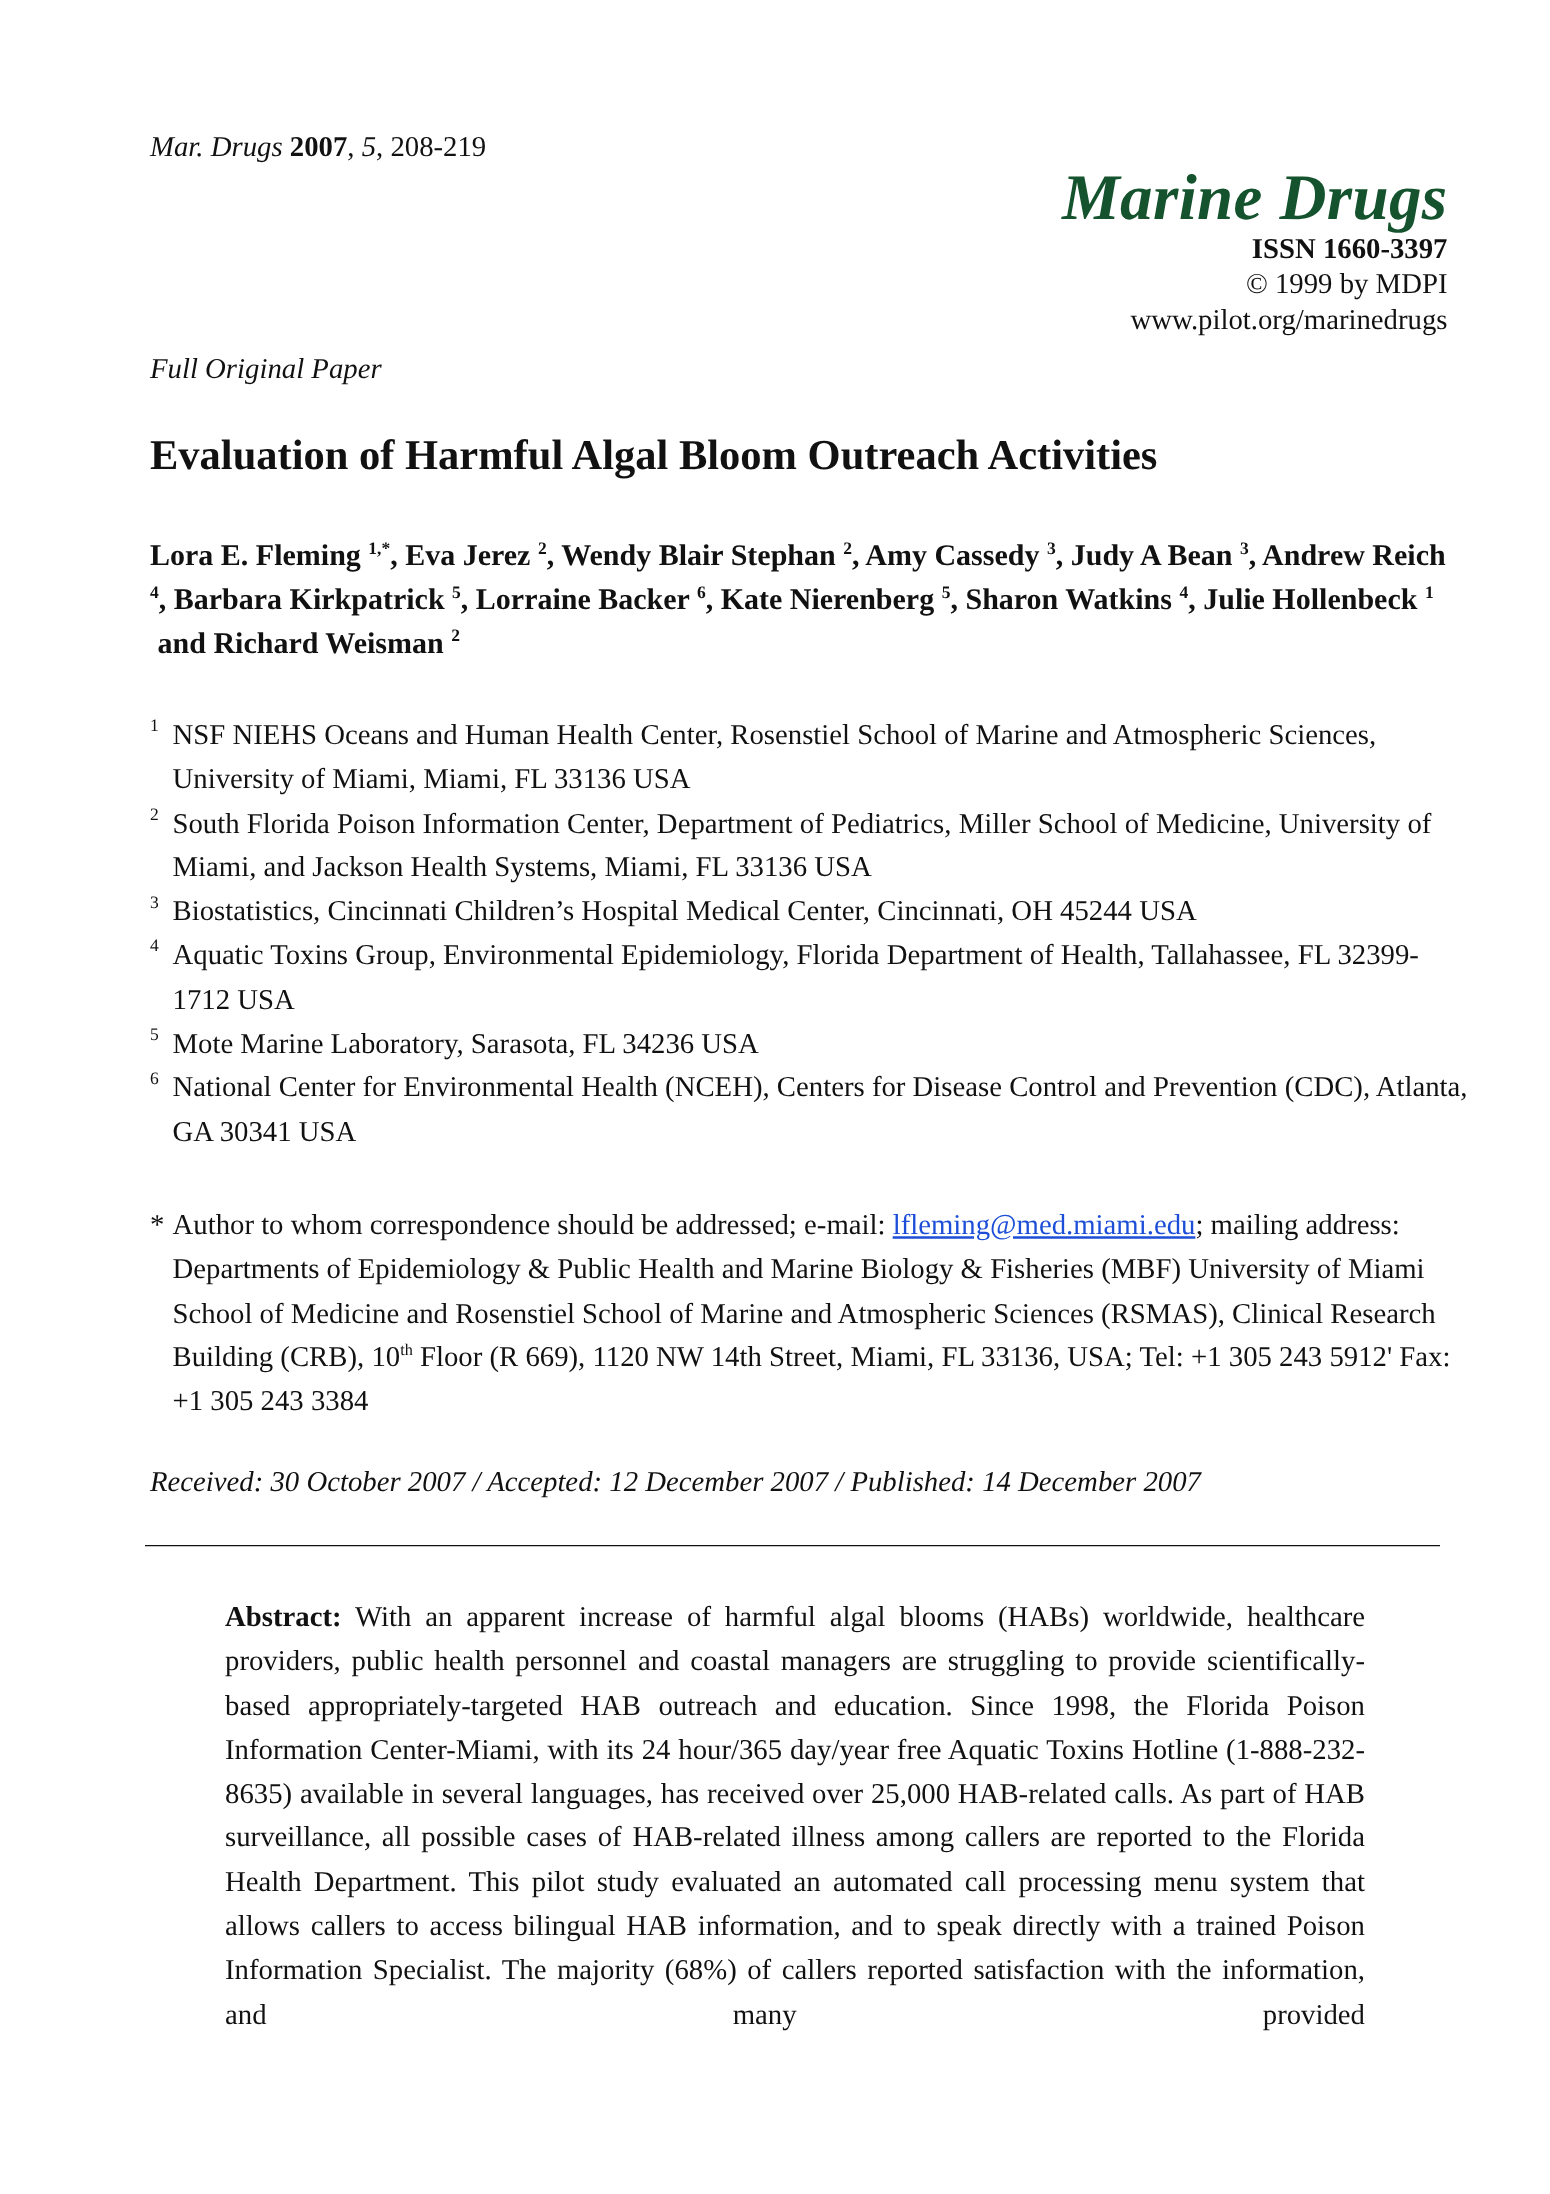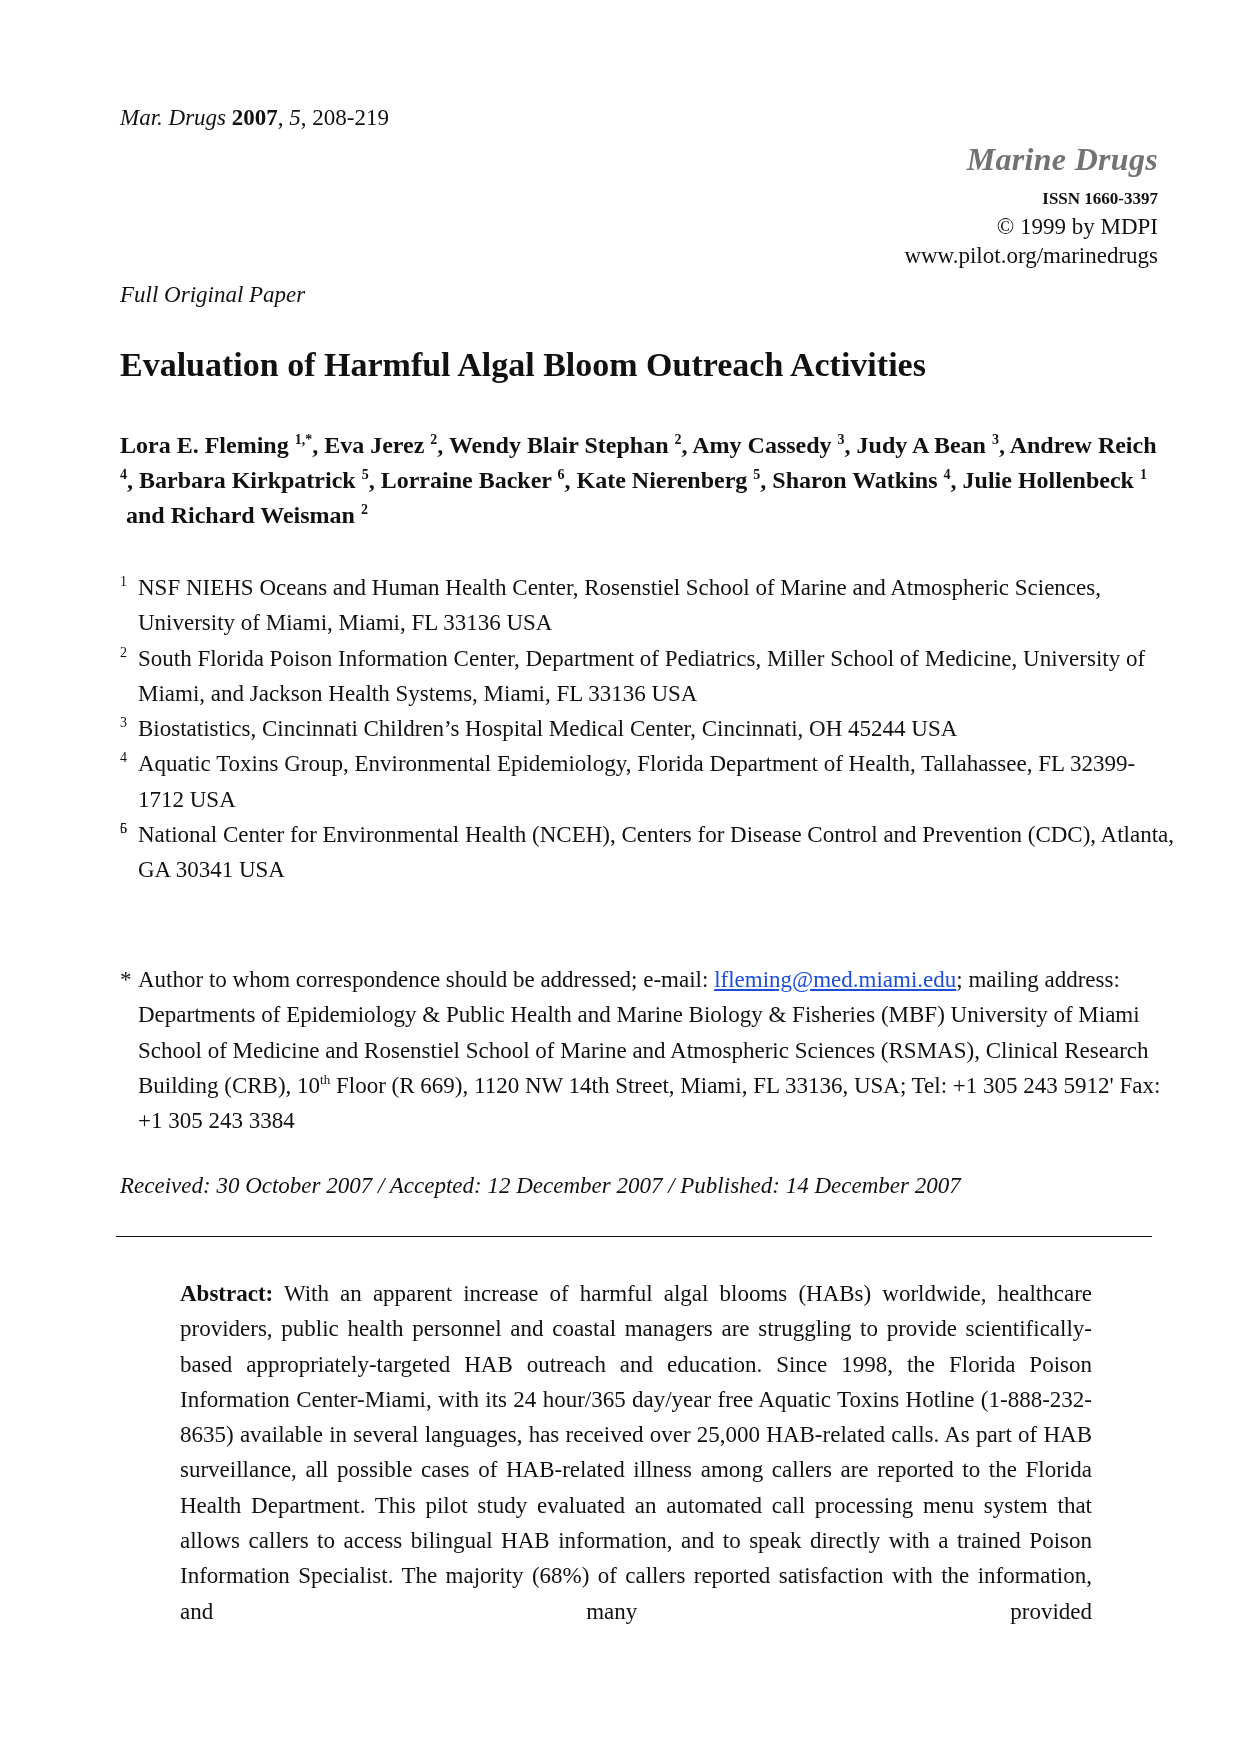--- a/index.html
+++ b/index.html
@@ -31,30 +31,30 @@
     .citation .it { font-style: italic; }
     .citation .b { font-weight: bold; }
 
     .masthead {
       position: absolute;
       right: 98px;
       top: 134px;
       text-align: right;
     }
     .journal-name {
-      font-size: 32px;
+      font-size: 52px;
       line-height: 50px;
       font-style: italic;
       font-weight: bold;
-      color: #737373;
+      color: #14532d;
       font-family: "Liberation Serif", "DejaVu Serif", serif;
       letter-spacing: 0.3px;
     }
     .issn {
-      font-size: 17px;
+      font-size: 23px;
       line-height: 28px;
       font-weight: bold;
       margin-top: 1px;
     }
     .copyright, .website {
       font-size: 23px;
       line-height: 28px;
     }
     .website {
       margin-top: 1px;
@@ -191,21 +191,21 @@
 
   <h1 class="title">Evaluation of Harmful Algal Bloom Outreach Activities</h1>
 
   <div class="authors" id="authors"><span>Lora E. Fleming</span> <sup>1,*</sup><span style="white-space: pre;">, </span><span>Eva Jerez</span> <sup>2</sup><span style="white-space: pre;">, </span><span>Wendy Blair Stephan</span> <sup>2</sup><span style="white-space: pre;">, </span><span>Amy Cassedy</span> <sup>3</sup><span style="white-space: pre;">, </span><span>Judy A Bean</span> <sup>3</sup><span style="white-space: pre;">, </span><span>Andrew Reich</span> <sup>4</sup><span style="white-space: pre;">, </span><span>Barbara Kirkpatrick</span> <sup>5</sup><span style="white-space: pre;">, </span><span>Lorraine Backer</span> <sup>6</sup><span style="white-space: pre;">, </span><span>Kate Nierenberg</span> <sup>5</sup><span style="white-space: pre;">, </span><span>Sharon Watkins</span> <sup>4</sup><span style="white-space: pre;">, </span><span>Julie Hollenbeck</span> <sup>1</sup><span style="white-space: pre;"> and </span><span>Richard Weisman</span> <sup>2</sup><span style="white-space: pre;"></span></div>
 
   <div class="affiliations" id="affiliations">
       <div class="affil"><span class="num">1</span><span>NSF NIEHS Oceans and Human Health Center, Rosenstiel School of Marine and Atmospheric Sciences, University of Miami, Miami, FL 33136 USA</span></div>
       <div class="affil"><span class="num">2</span><span>South Florida Poison Information Center, Department of Pediatrics, Miller School of  Medicine, University of Miami, and Jackson Health Systems, Miami, FL 33136 USA</span></div>
       <div class="affil"><span class="num">3</span><span>Biostatistics, Cincinnati Children’s Hospital Medical Center, Cincinnati, OH 45244 USA</span></div>
       <div class="affil"><span class="num">4</span><span>Aquatic Toxins Group, Environmental Epidemiology, Florida Department of Health, Tallahassee, FL 32399-1712 USA</span></div>
-      <div class="affil"><span class="num">5</span></div>
+      <div class="affil"><span class="num">5</span><span>Mote Marine Laboratory, Sarasota, FL 34236 USA</span></div>
       <div class="affil"><span class="num">6</span><span>National Center for Environmental Health (NCEH), Centers for Disease Control and Prevention (CDC), Atlanta, GA 30341 USA</span></div>
     </div>
 
   <div class="correspondence">
     <span class="star">*</span>
     <span>Author to whom correspondence should be addressed; e-mail: </span><a href="#">lfleming@med.miami.edu</a><span>; mailing address: Departments of Epidemiology &amp; Public Health and Marine Biology &amp; Fisheries (MBF) University of Miami School of Medicine and Rosenstiel School of Marine and Atmospheric Sciences (RSMAS), Clinical Research Building (CRB), 10</span><sup>th</sup><span> Floor (R 669), 1120 NW 14th Street, Miami, FL 33136, USA; Tel: +1 305 243 5912' Fax: +1 305 243 3384</span>
   </div>
 
   <div class="dates">Received: 30 October 2007 / Accepted: 12 December 2007 / Published: 14 December 2007</div>
 

